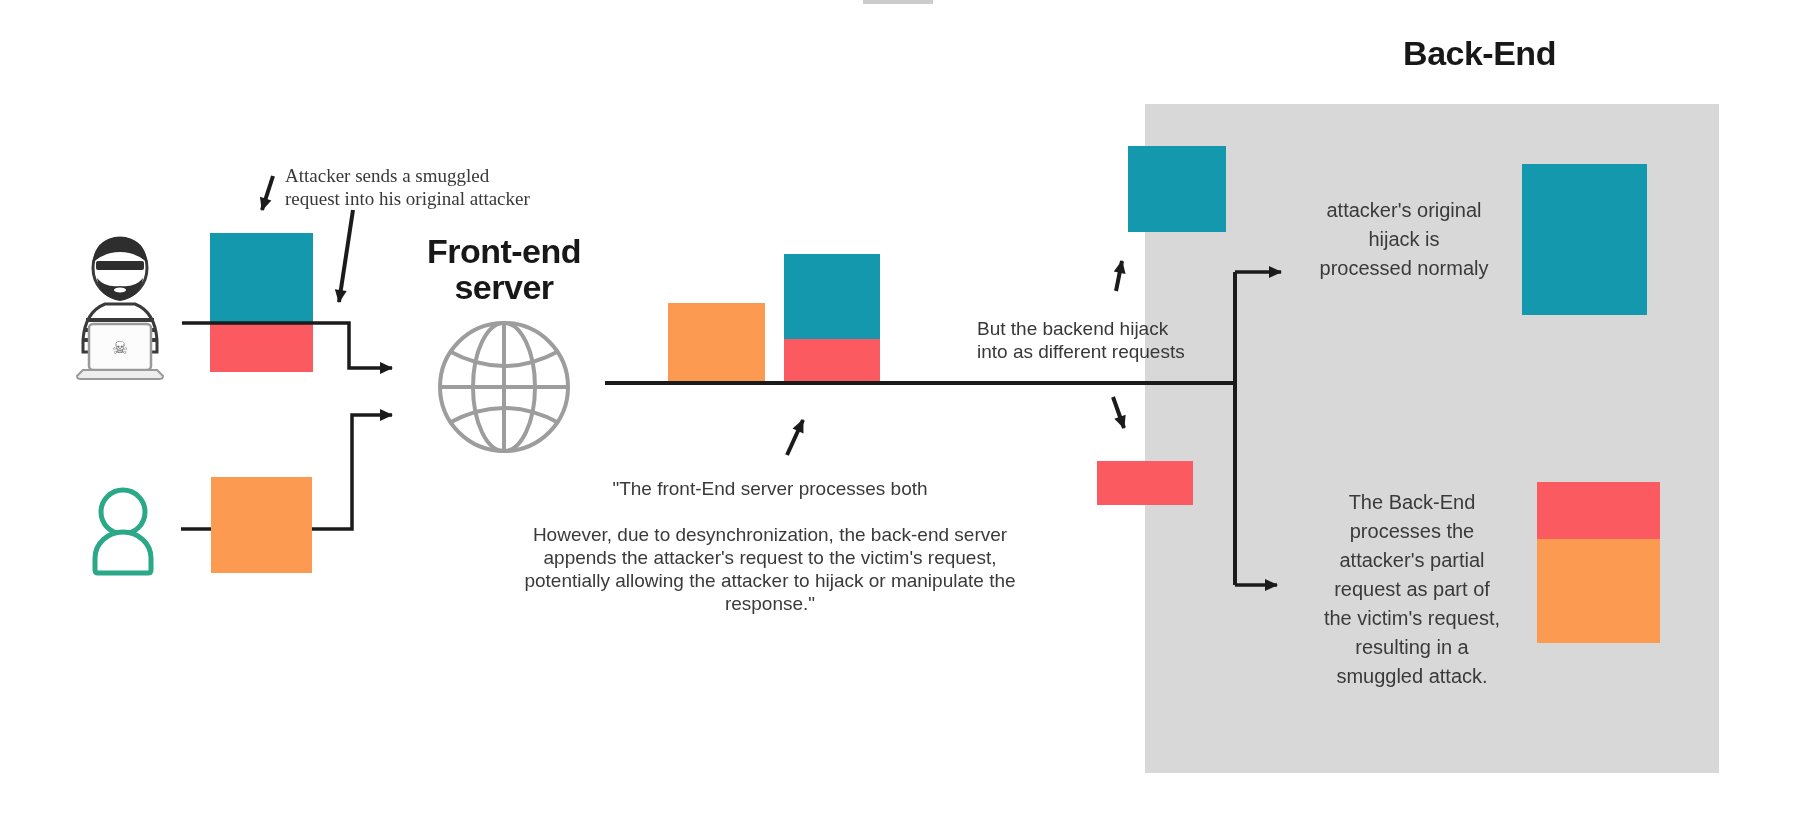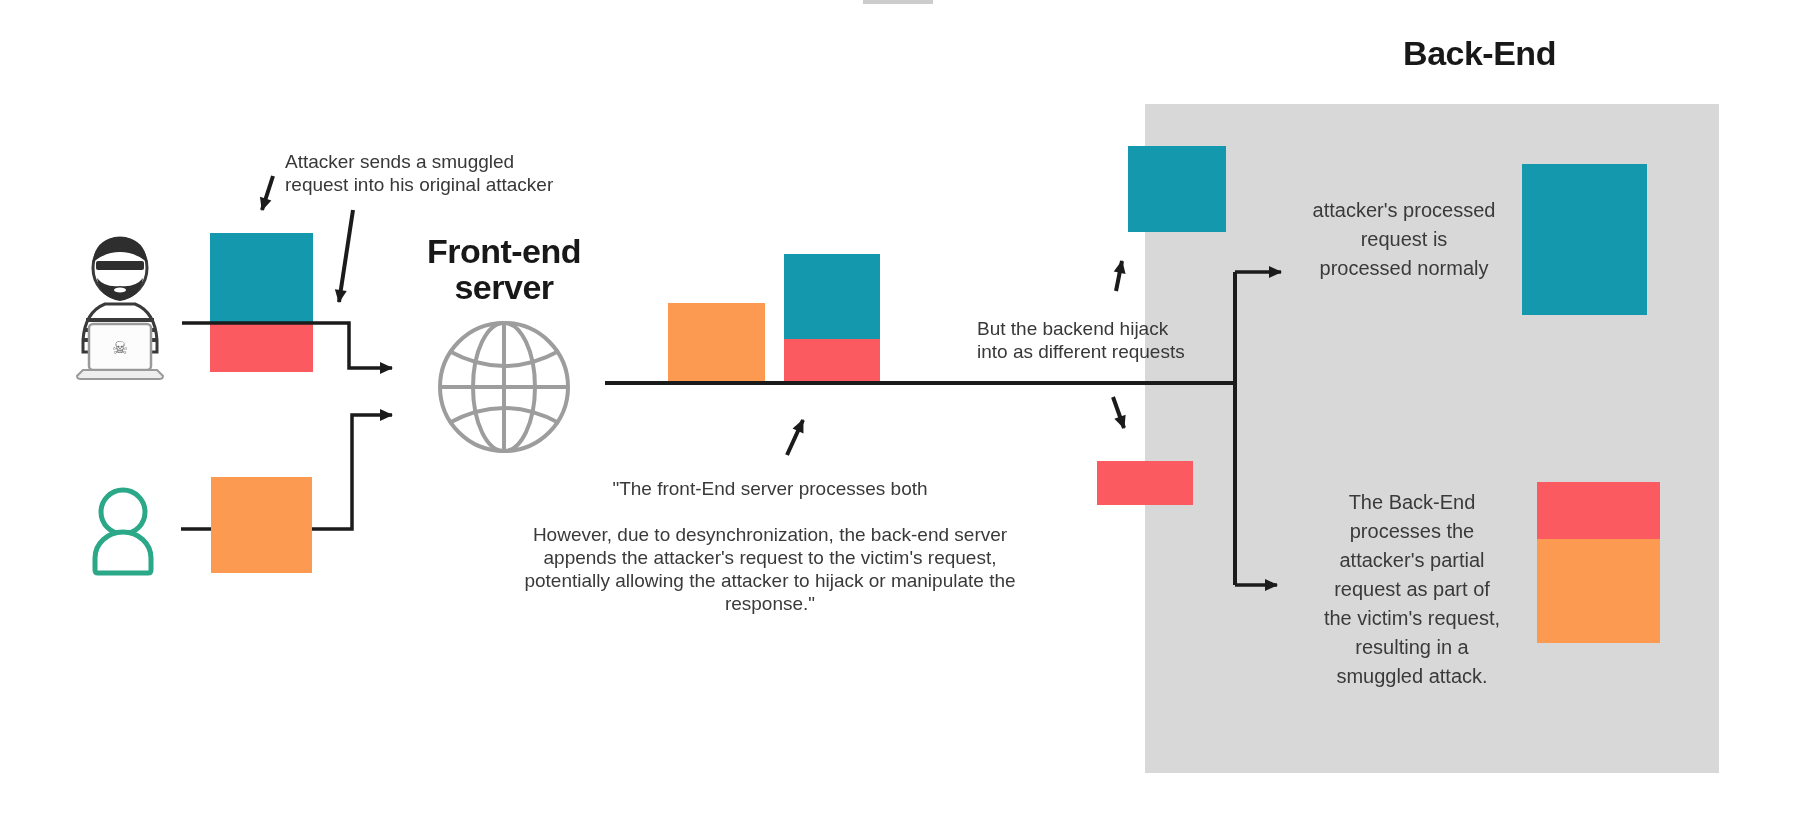--- a/index.html
+++ b/index.html
@@ -99,21 +99,21 @@
 
     <g transform="translate(87,487)" fill="#ffffff" stroke-width="5" stroke="#2aa887">
       <circle cx="36" cy="25" r="22"></circle>
       <path d="M8,83 L8,71 A28,26 0 0 1 64,71 L64,83 Q64,86 61,86 L11,86 Q8,86 8,83 Z"></path>
     </g>
   </svg>
 
   <div class="title z4" style="left:374px;top:233px;width:260px;">Front-end server</div>
   <div class="title z4" style="left:1380px;top:35px;width:165px;margin-left:17px;">Back-End</div>
 
-  <div class="txt z4" style="left:285px;top:150px;">
+  <div class="txt z4" style="left:285px;top:164px;font-family:Liberation Serif, serif;">
     <div>Attacker sends a smuggled</div>
     <div>request into his original attacker</div>
   </div>
 
   <div class="quote z4" style="left:510px;top:476px;width:520px;">
     <div class="p1">
       <div>"The front-End server processes both</div>
     </div>
     <div class="p2">
       <div>However, due to desynchronization, the back-end server</div>
@@ -122,22 +122,22 @@
       <div>response."</div>
     </div>
   </div>
 
   <div class="txt z4" style="left:977px;top:317px;">
     <div>But the backend hijack</div>
     <div>into as different requests</div>
   </div>
 
   <div class="note-right z4" style="left:1294px;top:196px;width:220px;">
-    <div>attacker's processed</div>
-    <div>request is</div>
+    <div>attacker's original</div>
+    <div>hijack is</div>
     <div>processed normaly</div>
   </div>
 
   <div class="note-right z4" style="left:1292px;top:488px;width:240px;">
     <div>The Back-End</div>
     <div>processes the</div>
     <div>attacker's partial</div>
     <div>request as part of</div>
     <div>the victim's request,</div>
     <div>resulting in a</div>

